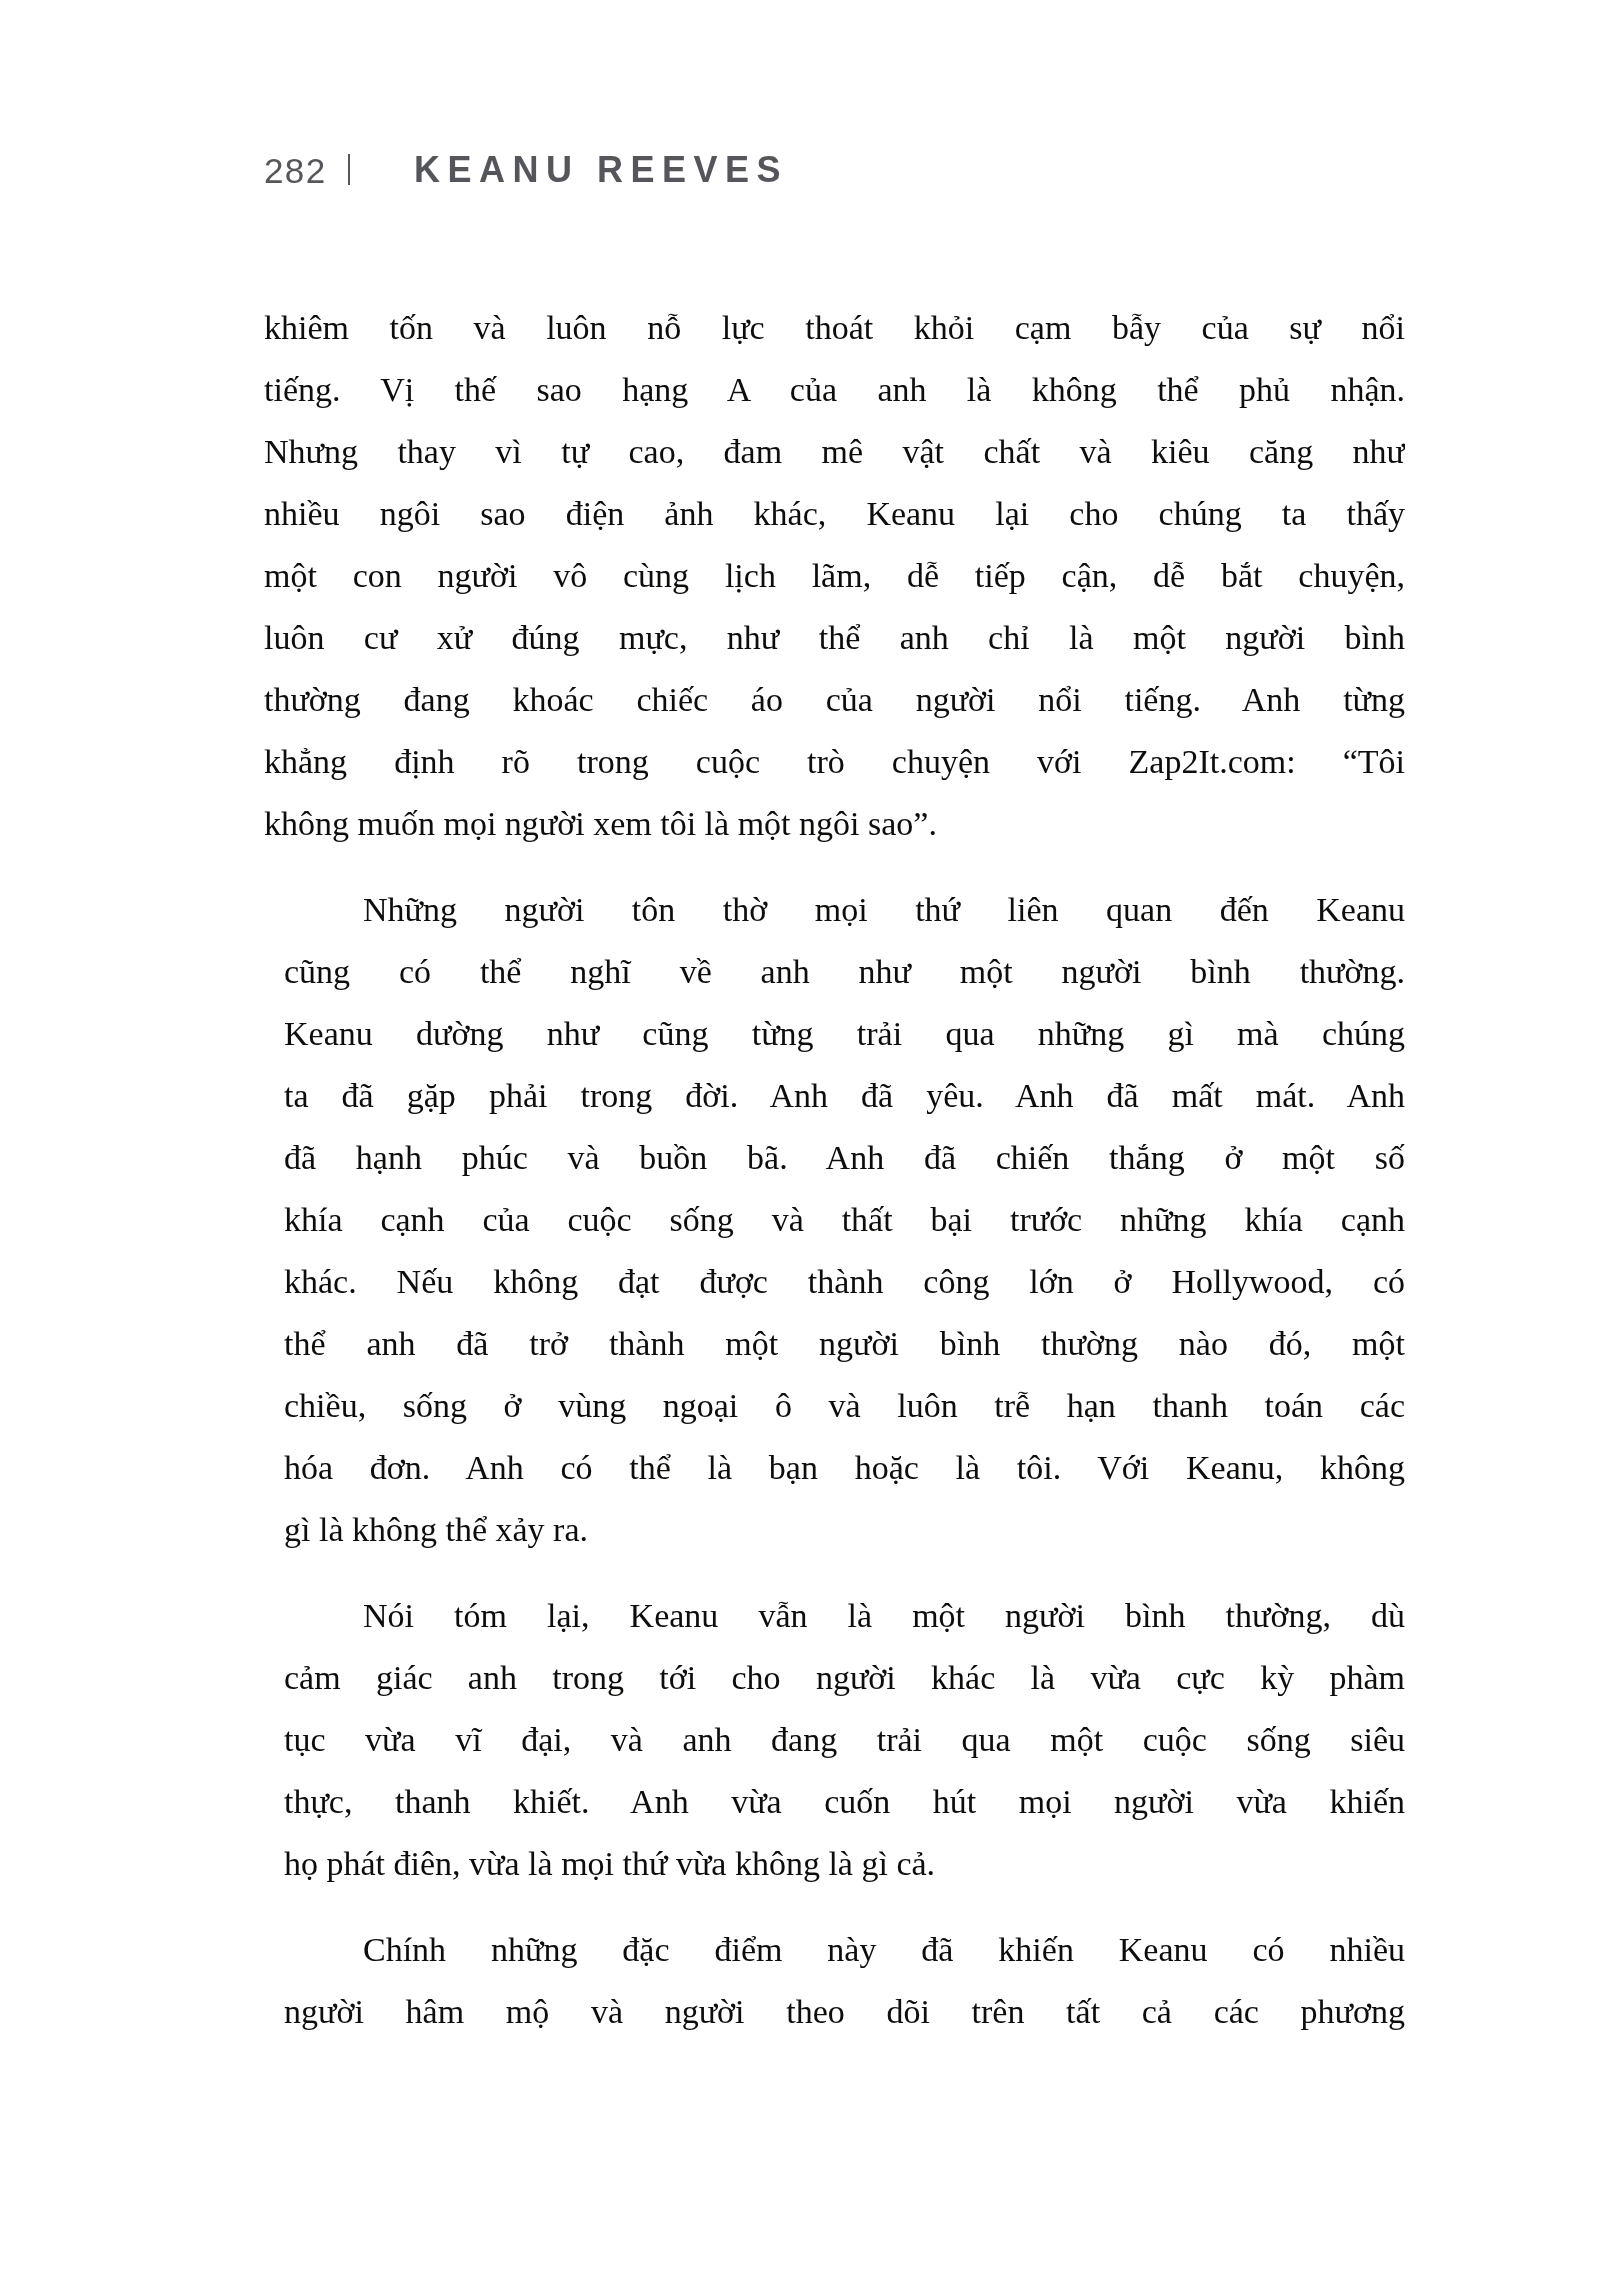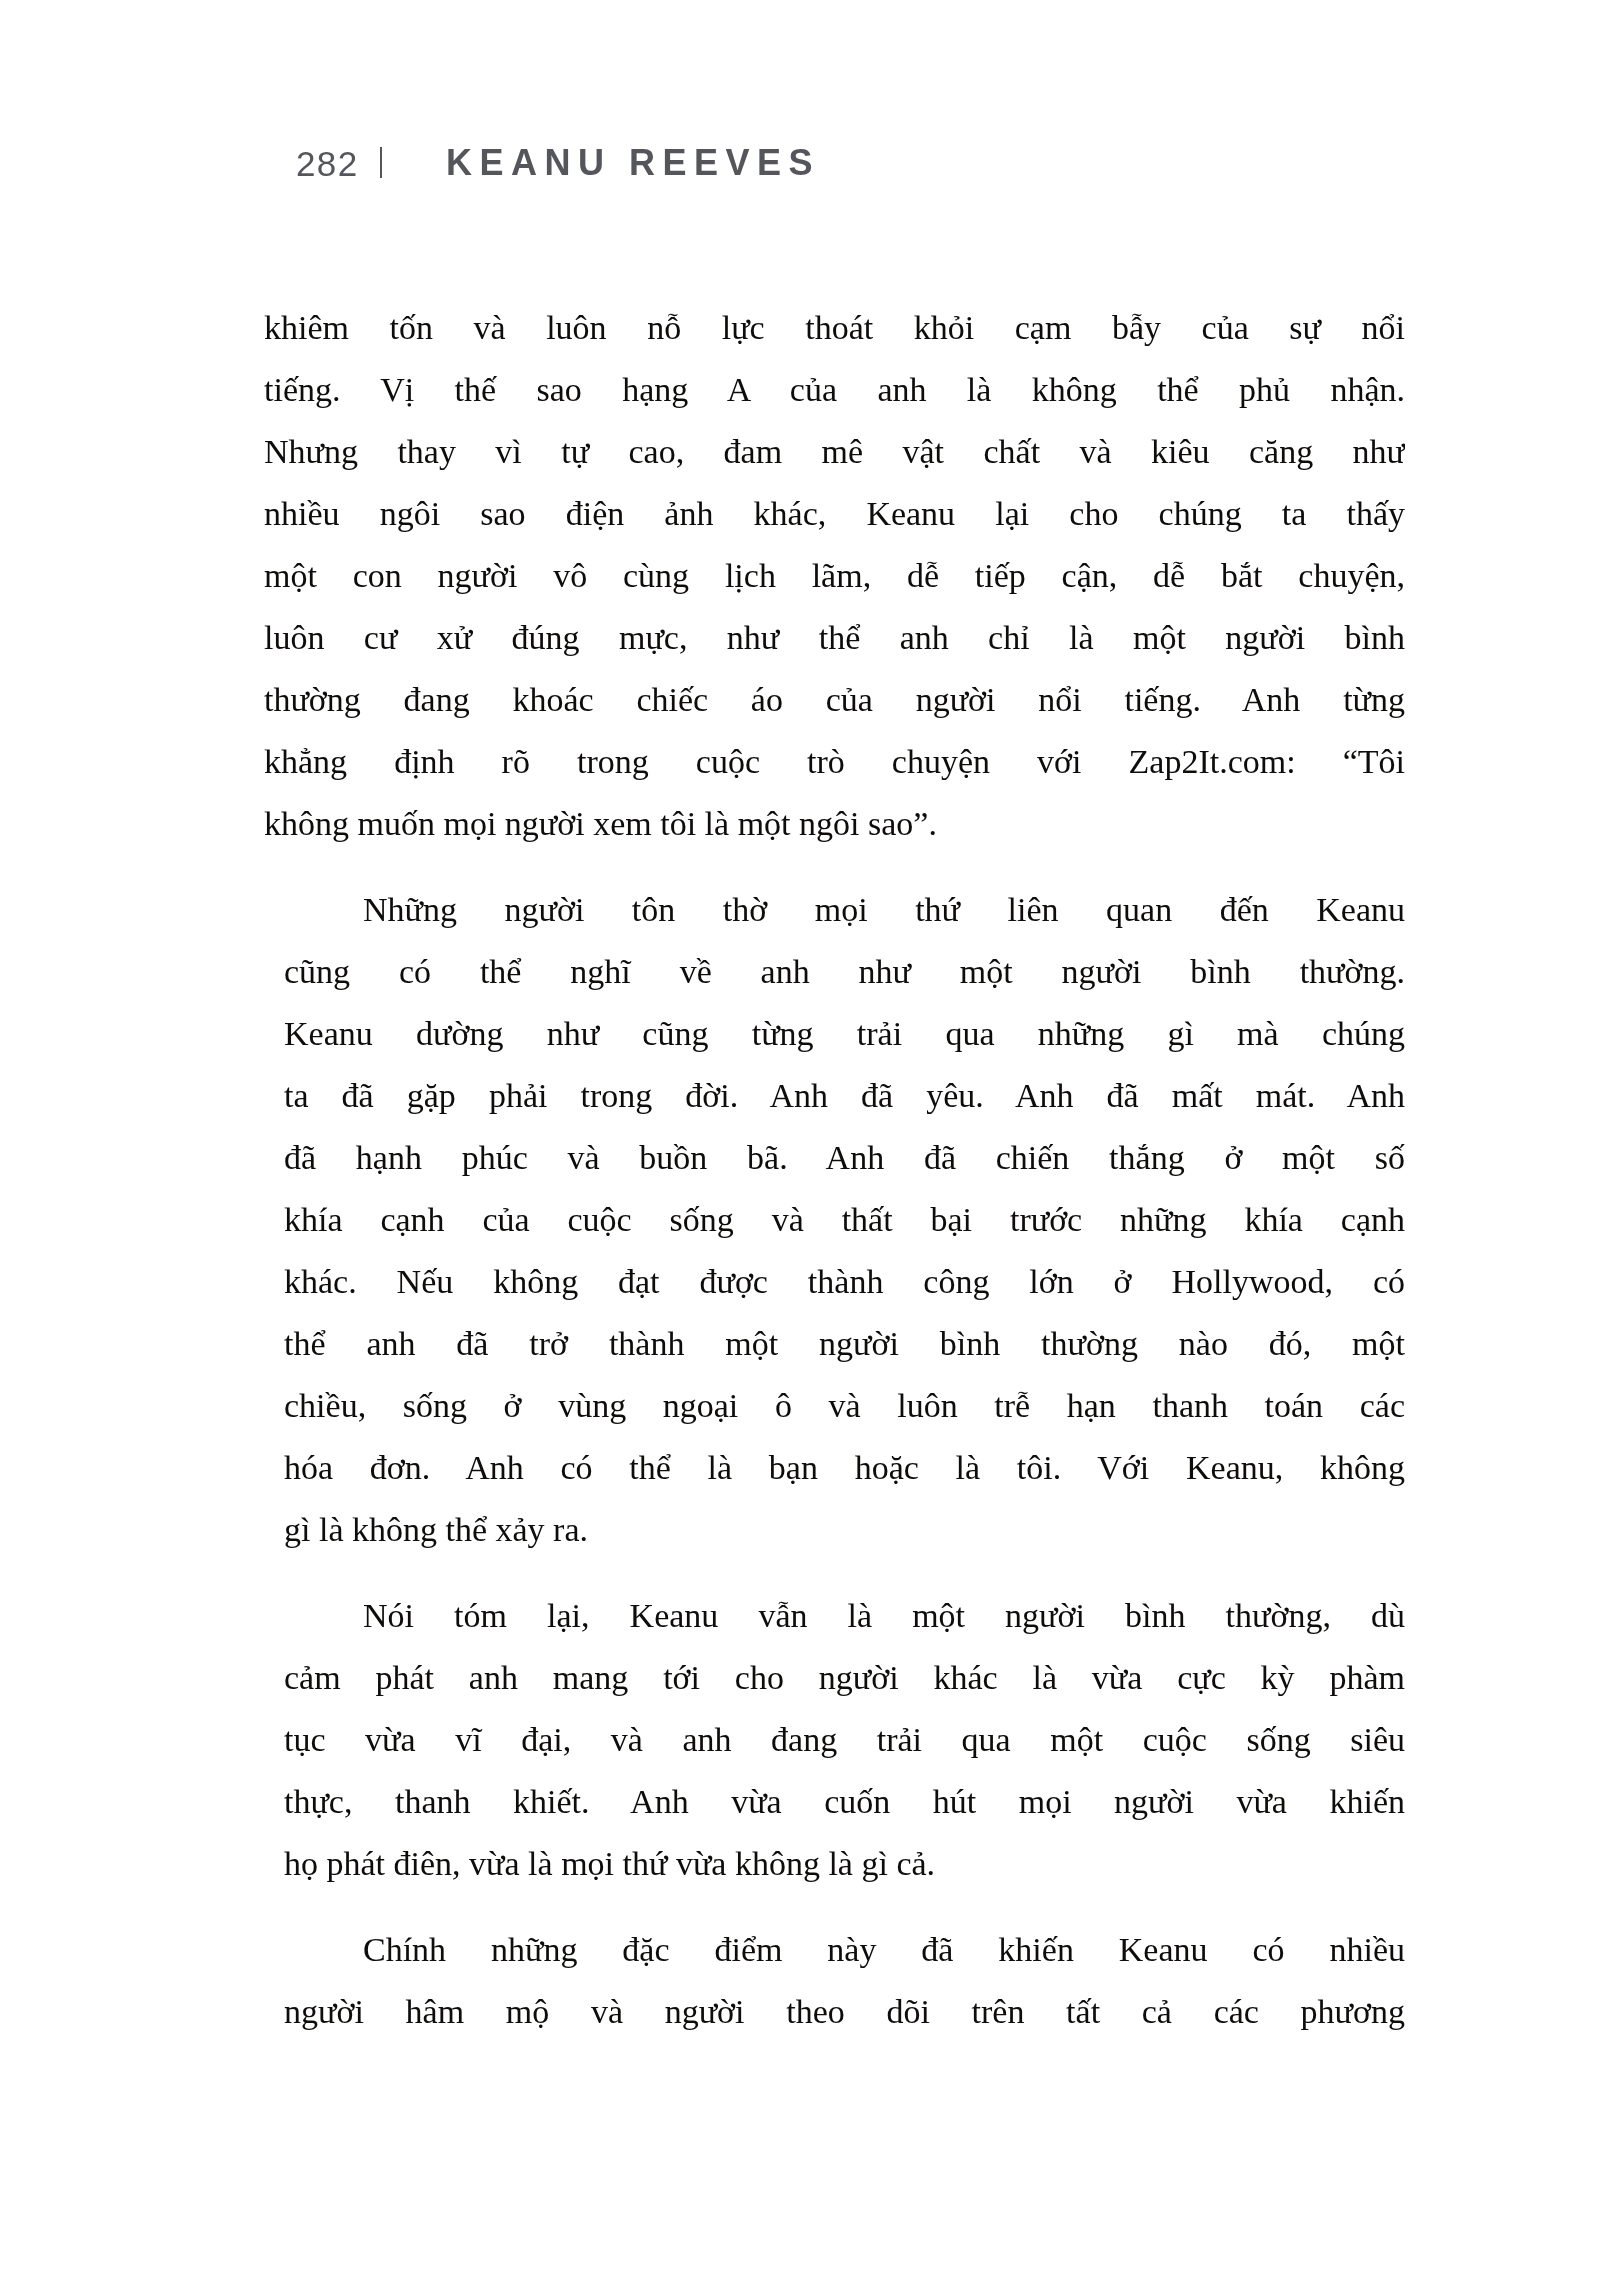--- a/index.html
+++ b/index.html
@@ -8,25 +8,24 @@
     width: 1622px;
     height: 2295px;
     background: #ffffff;
     overflow: hidden;
     font-family: "Liberation Serif", "DejaVu Serif", serif;
   }
   
   .running-header {
     position: absolute;
     left: 264px;
-    top: 146px;
+    top: 153px;
     width: 1141px;
     height: 34px;
     color: #55565b;
-    margin-left: 32px;
   }
   .page-number {
     position: absolute;
     left: 0; top: 0;
     font-family: "Liberation Sans", "DejaVu Sans", sans-serif;
     font-size: 35px;
     line-height: 35px;
     letter-spacing: 1.4px;
     color: #55565b;
   }
@@ -99,21 +98,21 @@
         <div class="line">đã hạnh phúc và buồn bã. Anh đã chiến thắng ở một số</div>
         <div class="line">khía cạnh của cuộc sống và thất bại trước những khía cạnh</div>
         <div class="line">khác. Nếu không đạt được thành công lớn ở Hollywood, có</div>
         <div class="line">thể anh đã trở thành một người bình thường nào đó, một</div>
         <div class="line">chiều, sống ở vùng ngoại ô và luôn trễ hạn thanh toán các</div>
         <div class="line">hóa đơn. Anh có thể là bạn hoặc là tôi. Với Keanu, không</div>
         <div class="line para-end">gì là không thể xảy ra.</div>
       </div>
       <div class="paragraph">
         <div class="line indent">Nói tóm lại, Keanu vẫn là một người bình thường, dù</div>
-        <div class="line">cảm phát anh mang tới cho người khác là vừa cực kỳ phàm</div>
+        <div class="line">cảm giác anh trong tới cho người khác là vừa cực kỳ phàm</div>
         <div class="line">tục vừa vĩ đại, và anh đang trải qua một cuộc sống siêu</div>
         <div class="line">thực, thanh khiết. Anh vừa cuốn hút mọi người vừa khiến</div>
         <div class="line para-end">họ phát điên, vừa là mọi thứ vừa không là gì cả.</div>
       </div>
       <div class="paragraph">
         <div class="line indent">Chính những đặc điểm này đã khiến Keanu có nhiều</div>
         <div class="line">người hâm mộ và người theo dõi trên tất cả các phương</div>
       </div>
     </div>
 

